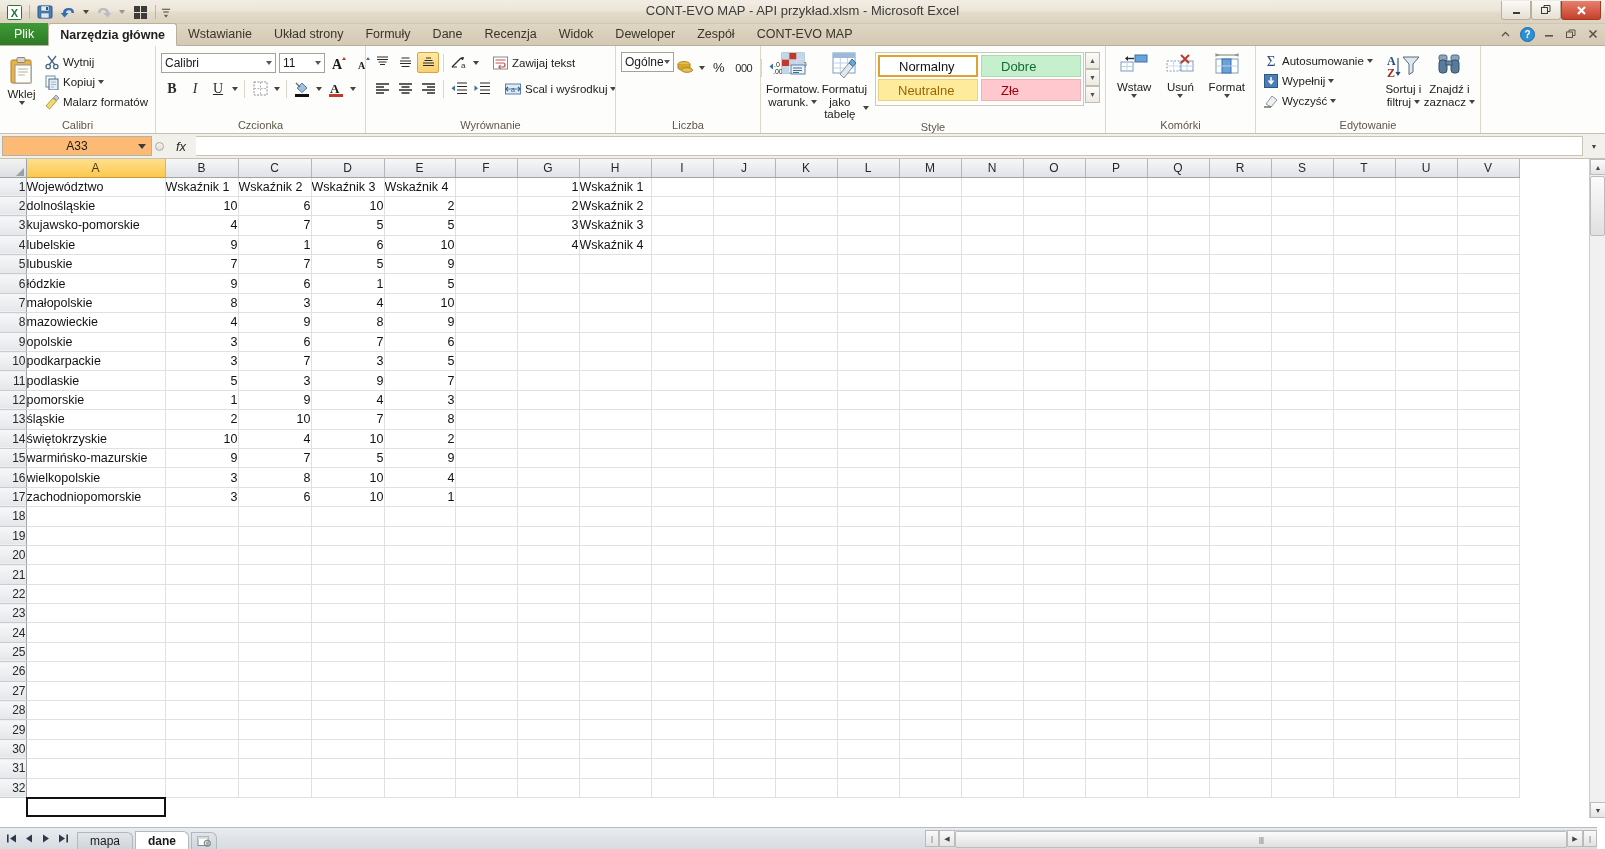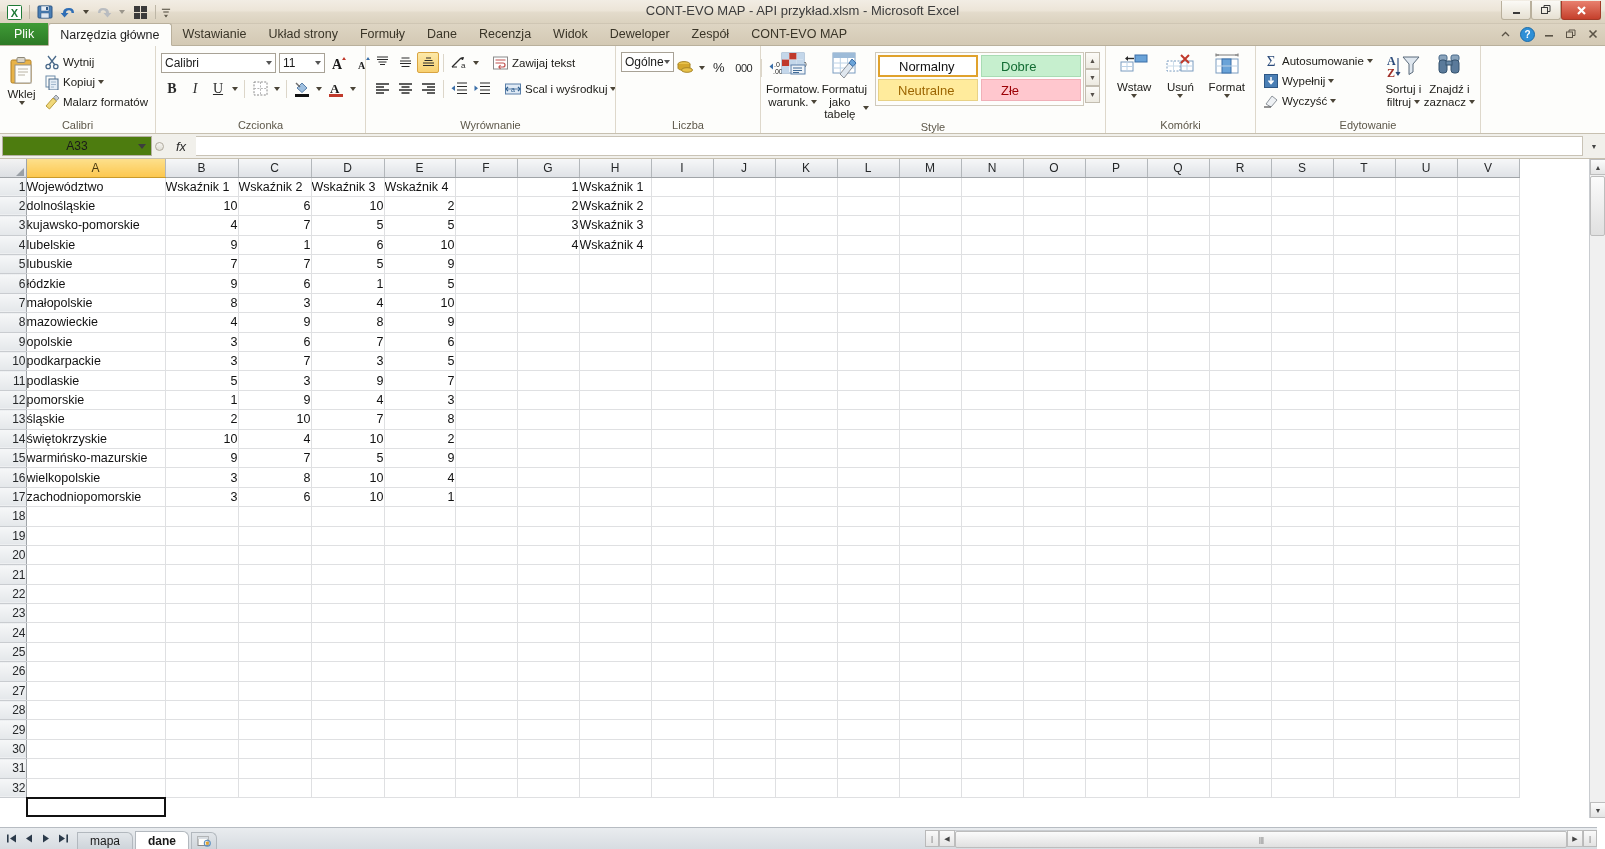--- a/index.html
+++ b/index.html
@@ -48,21 +48,21 @@
     height:22px; padding:0 14px; display:flex;align-items:center;
     background: linear-gradient(to bottom,#3f9b36,#2d7a26);
     color:#fff; font-size:12.5px; cursor:pointer;
   }
   .tab {
     height:22px; padding:0 11px; display:flex;align-items:center;
     font-size:12.5px; color:#3a3528; cursor:pointer; white-space:nowrap;
   }
   .tab.active {
     background:#fdfdfb; border:1px solid #b9b09c; border-bottom:1px solid #fdfdfb;
-    border-radius:3px 3px 0 0; margin-bottom:-1px; color:#1f1f1f; height:23px;
+    border-radius:3px 3px 0 0; margin-bottom:-1px; color:#1f1f1f; height:23px;font-weight:bold;
   }
   .tabbar-right { position:absolute; right:4px; top:2px; display:flex; align-items:center; gap:6px; }
   .tr-ico { width:16px;height:16px;display:flex;align-items:center;justify-content:center;font-size:11px;color:#5a5346;cursor:pointer;}
 
   
   .ribbon {
     position:relative; height:88px; background:#fdfdfb;
     border-bottom:1px solid #c7c0b0; display:flex; align-items:stretch;
   }
   .rgroup { position:relative; display:flex; flex-direction:column; padding:2px 5px 0 5px; }
@@ -98,21 +98,21 @@
   .sb-normal { background:#fff; border:2px solid #e0a22c; color:#111; }
   .sb-dobre { background:#c6efce; color:#136c33; border-color:#a9dcb4; }
   .sb-neutralne { background:#ffeb9c; color:#9c6500; border-color:#e8d286; }
   .sb-zle { background:#ffc7ce; color:#9c0006; border-color:#f0b0b8; }
   .galscroll { display:flex; flex-direction:column; margin-left:1px; }
   .gs-btn { width:15px;height:17px;border:1px solid #c3bdb0;background:linear-gradient(to bottom,#fcfbf8,#edeae1);display:flex;align-items:center;justify-content:center;font-size:7px;color:#55504a;cursor:pointer;}
 
   
   .fbar { height:25px; background:#f1f0eb; display:flex; align-items:center; border-bottom:1px solid #c7c0b0; }
   .namebox {
-    width:150px; height:20px; margin-left:2px; background:#4d7c0f; border:1px solid #b7b1a4;
+    width:150px; height:20px; margin-left:2px; background:#fdba74; border:1px solid #b7b1a4;
     display:flex; align-items:center; justify-content:center; position:relative; font-size:12px; color:#1a1a1a;
   }
   .namebox .dd { position:absolute; right:5px; width:0;height:0;border-left:4px solid transparent;border-right:4px solid transparent;border-top:5px solid #3d3d3d; }
   .fb-split { width:14px; height:20px; display:flex;align-items:center;justify-content:center; }
   .fb-split .knob { width:9px;height:9px;border-radius:50%;background:linear-gradient(to bottom,#f6f5f1,#dfddd4);border:1px solid #b0aa9d;}
   .fx { width:30px; text-align:center; font-style:italic; font-family:Liberation Sans, sans-serif; font-size:13px; color:#2b2b2b; }
   .finput { flex:1; height:20px; background:#fff; border:1px solid #c9c3b6; border-left:none; margin-right:22px; }
   .fb-expand { position:absolute; right:2px; width:18px;height:20px; display:flex;align-items:center;justify-content:center; font-size:7px;color:#444;}
 
   

